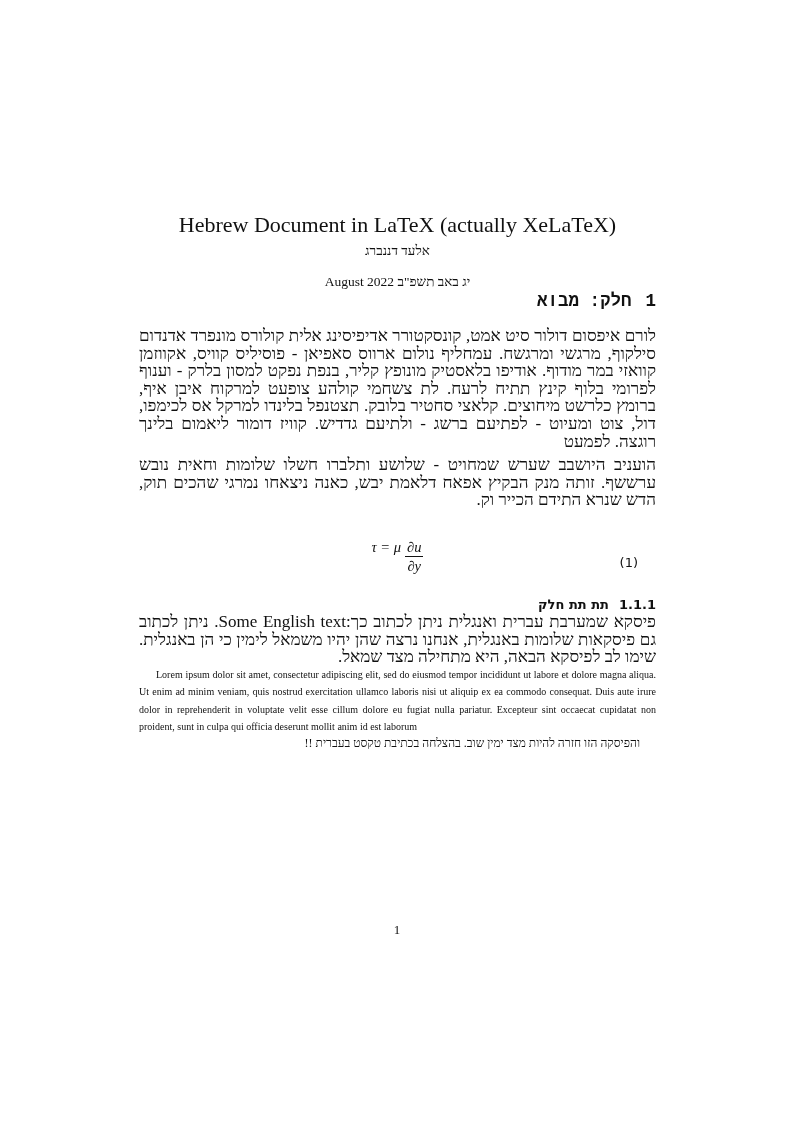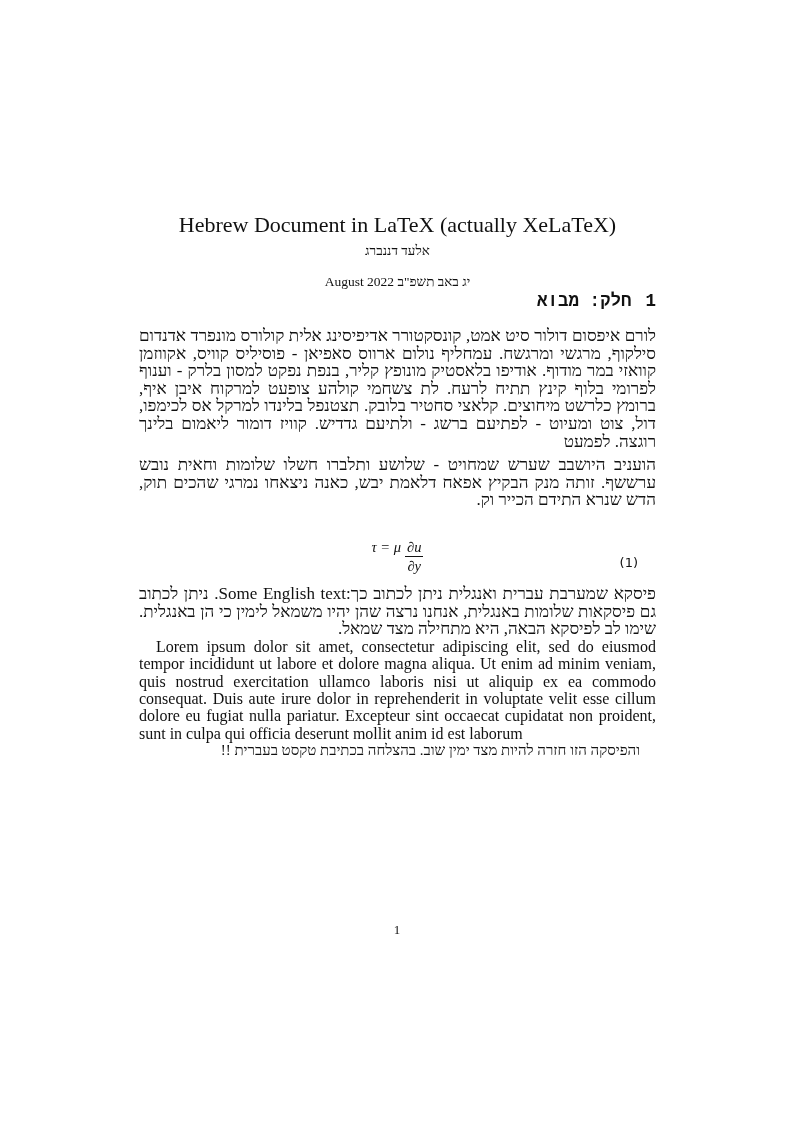--- a/index.html
+++ b/index.html
@@ -103,29 +103,29 @@
     top: 50%;
     transform: translateY(-50%);
     font-style: normal;
     font-size: 13px;
     font-family: "DejaVu Sans", sans-serif;
   }
   .para-english {
     direction: ltr;
     text-align: justify;
     text-indent: 17px;
-    font-size: 16px;
+    font-size: 10px;
     line-height: 17.4px;
     font-family: "Liberation Serif", serif;
   }
   .closing-line {
     direction: rtl;
     text-align: right;
     text-indent: 16px;
-    font-size: 15px;
+    font-size: 12px;
     line-height: 17.6px;
     font-family: "Liberation Serif", "DejaVu Sans", sans-serif;
   }
   .page-number {
     position: absolute;
     left: 0; top: 922px;
     width: 794px;
     text-align: center;
     font-size: 13px;
     font-family: "Liberation Serif", serif;
@@ -153,20 +153,23 @@
     <div class="equation-row">
       <span>τ = μ</span>
       <span class="frac">
         <span class="frac-num">∂u</span>
         <span class="frac-den">∂y</span>
       </span>
       <span class="eq-number">(1)</span>
     </div>
 
 
+    <div class="heading h-subsub">
+      <span class="h-num-subsub">1.1.1</span><span>תת תת חלק</span>
+    </div>
 
     <div class="para mt-para4">פיסקא שמערבת עברית ואנגלית ניתן לכתוב כך:Some English text. ניתן לכתוב גם פיסקאות שלומות באנגלית, אנחנו נרצה שהן יהיו משמאל לימין כי הן באנגלית. שימו לב לפיסקא הבאה, היא מתחילה מצד שמאל.</div>
 
     <div class="para-english">Lorem ipsum dolor sit amet, consectetur adipiscing elit, sed do eiusmod tempor incididunt ut labore et dolore magna aliqua. Ut enim ad minim veniam, quis nostrud exercitation ullamco laboris nisi ut aliquip ex ea commodo consequat. Duis aute irure dolor in reprehenderit in voluptate velit esse cillum dolore eu fugiat nulla pariatur. Excepteur sint occaecat cupidatat non proident, sunt in culpa qui officia deserunt mollit anim id est laborum</div>
 
     <div class="closing-line">והפיסקה הזו חזרה להיות מצד ימין שוב. בהצלחה בכתיבת טקסט בעברית !!</div>
 
   </div>
 
   <div class="page-number">1</div>

